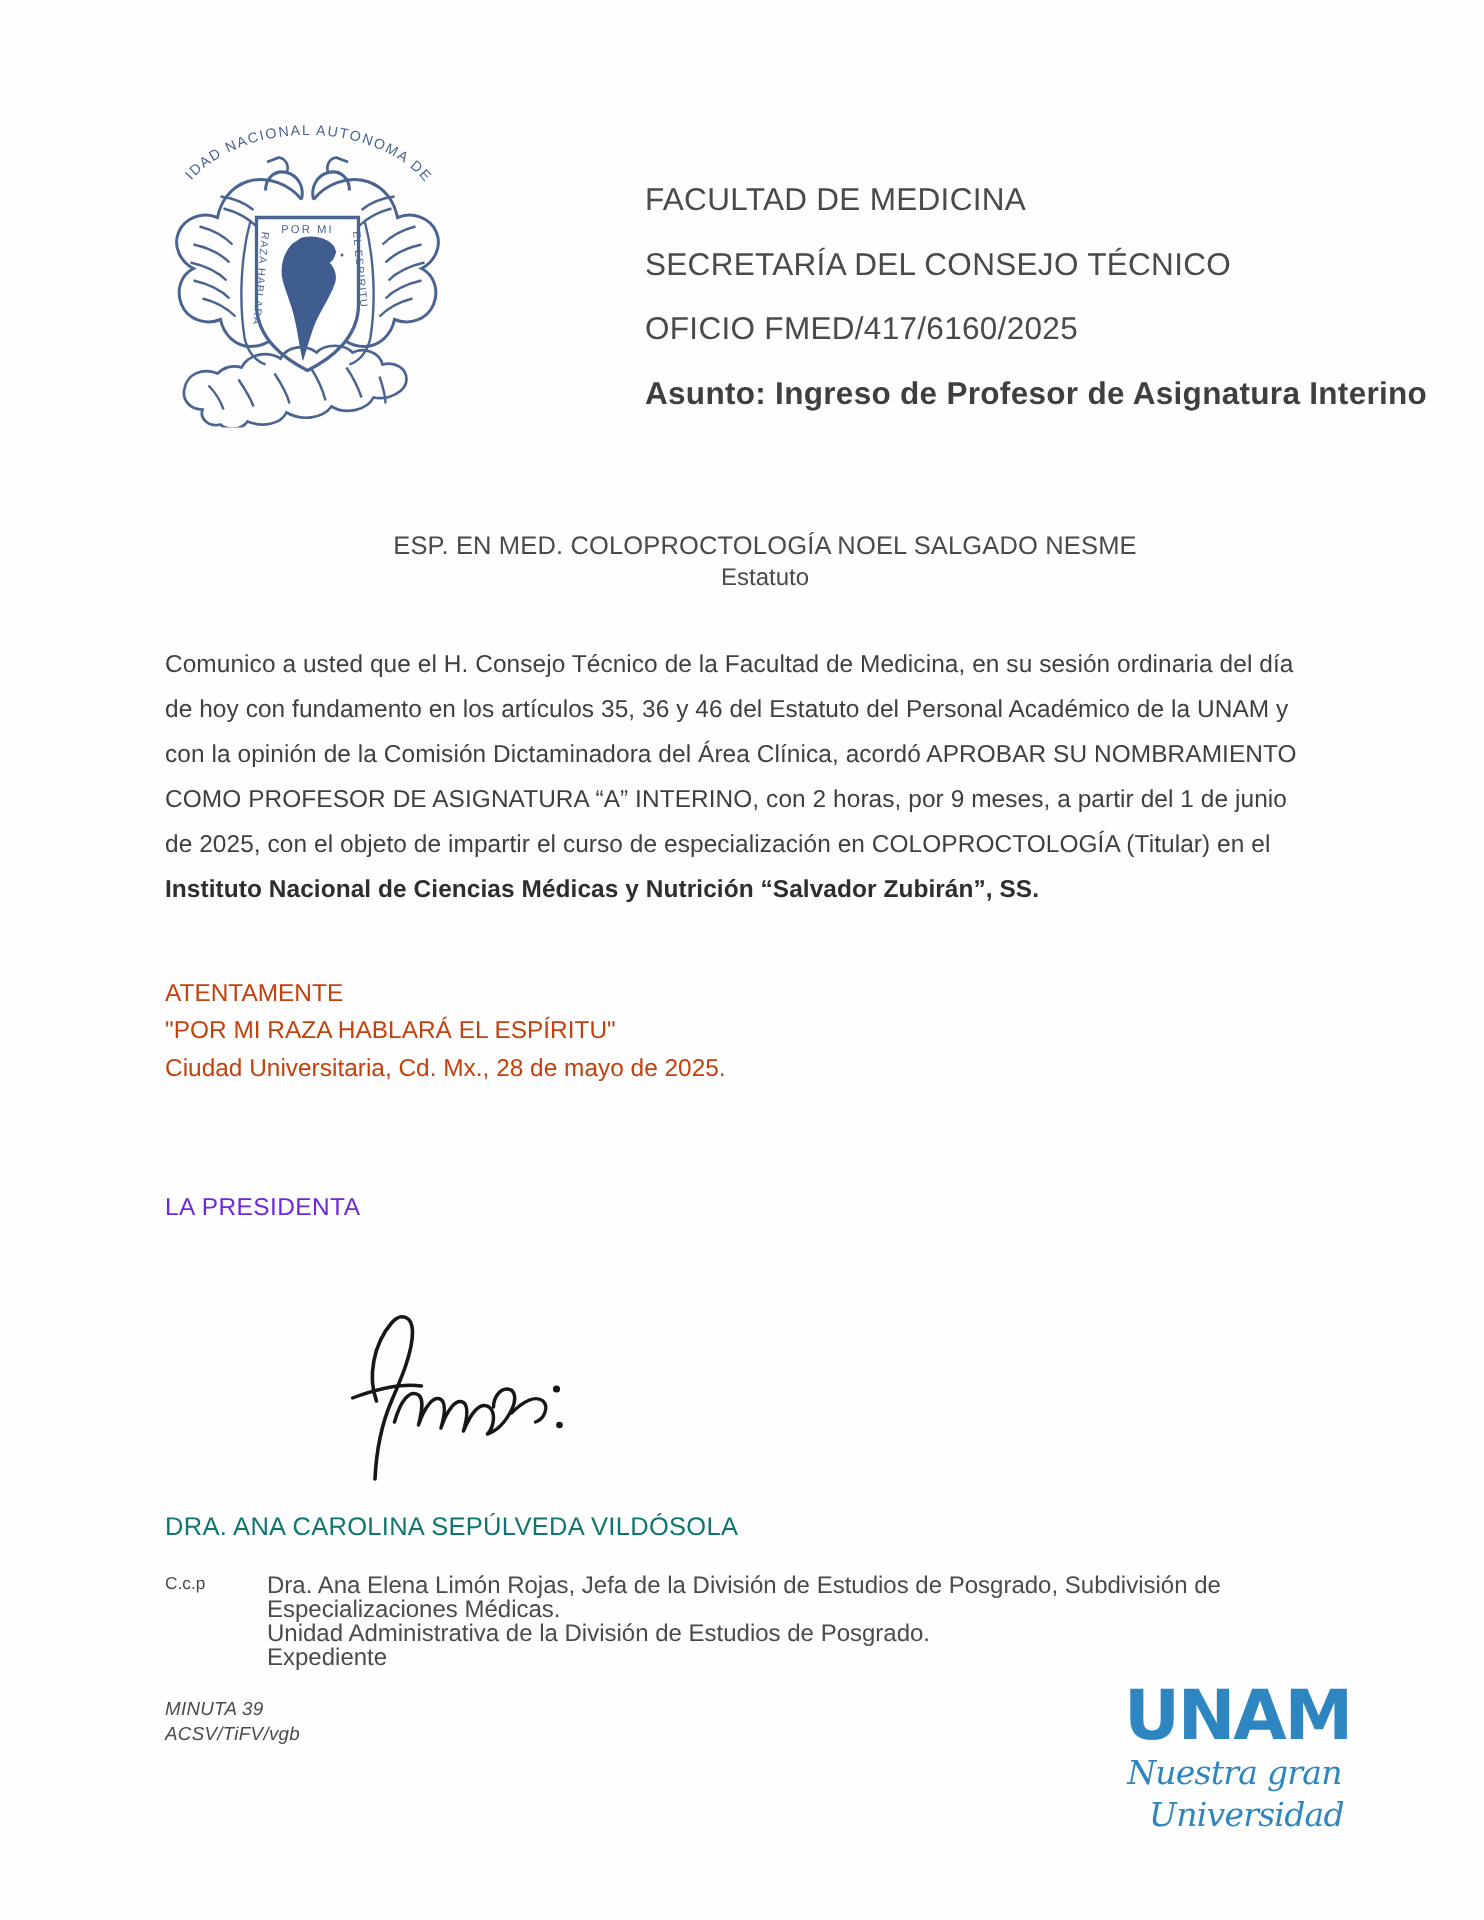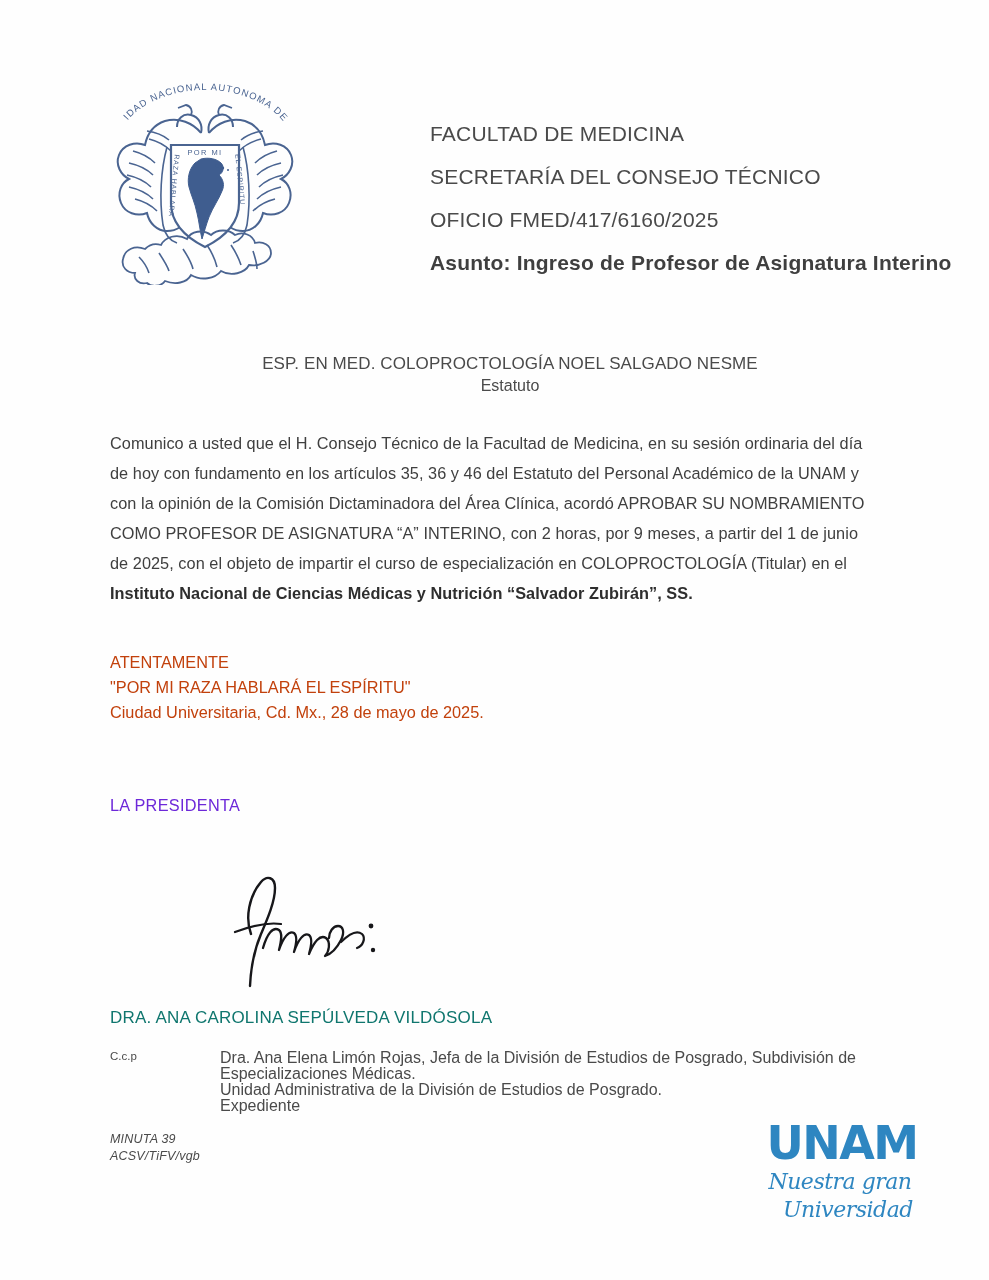--- a/index.html
+++ b/index.html
@@ -119,21 +119,20 @@
     margin-top: 29px;
   }
 
   
   .ccp {
     position: absolute;
     left: 110px;
     top: 1050px;
     width: 800px;
     display: flex;
-    gap: 42px;
   }
   .ccp-label {
     font-size: 11.5px;
     color: #4a4a4a;
     width: 68px;
     flex: none;
   }
   .ccp-lines { font-size: 16px; color: #4a4a4a; line-height: 16px; }
 
   
@@ -146,21 +145,21 @@
   .minuta div {
     font-size: 12.5px;
     color: #4a4a4a;
     line-height: 17px;
     letter-spacing: 0.2px;
   }
 
   
   .unam-logo {
     position: absolute;
-    left: 752px;
+    left: 735px;
     top: 1115px;
     width: 180px;
     height: 115px;
     text-align: right;
   }
   .unam-logo svg { display: block; width: 100%; height: 100%; }
 </style>
 </head>
 <body>
 

